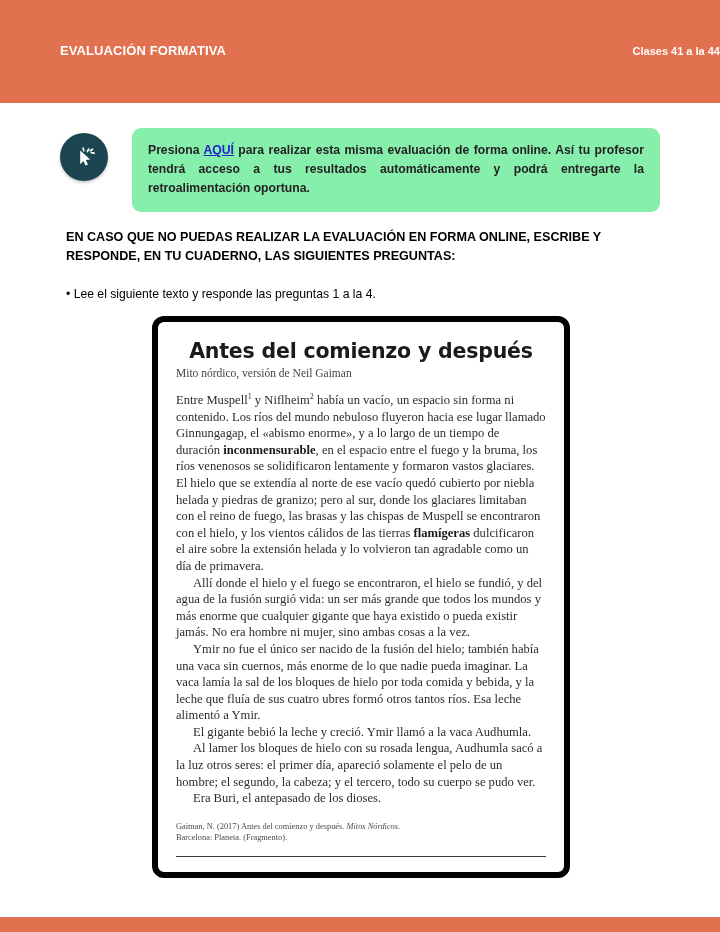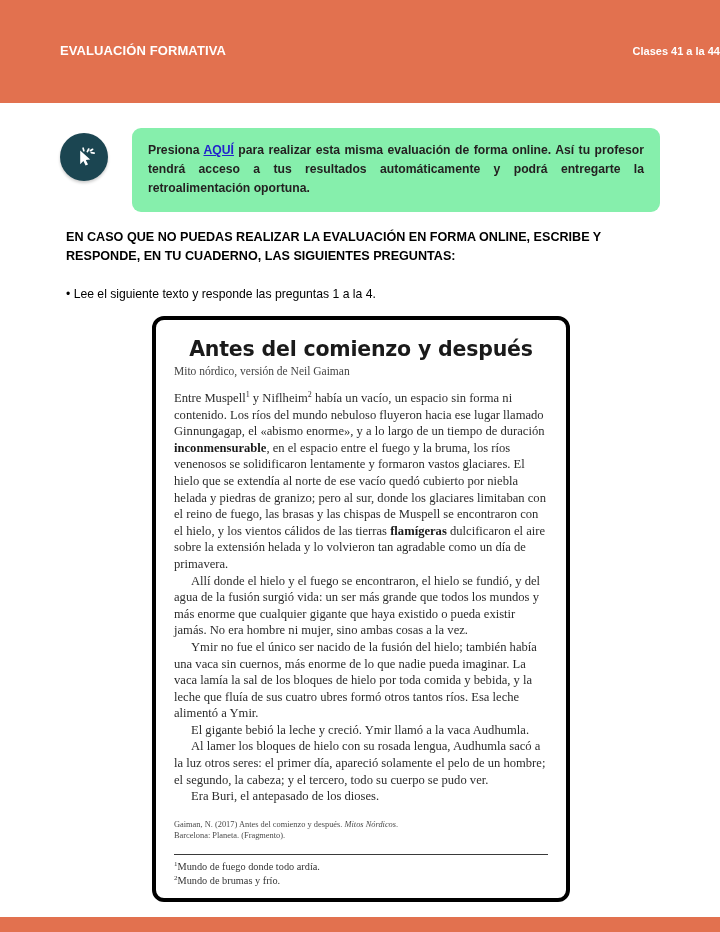--- a/index.html
+++ b/index.html
@@ -120,21 +120,21 @@
     margin: 0;
   }
 
   
   .textbox {
     position: absolute;
     left: 152px;
     top: 316px;
     width: 418px;
     box-sizing: border-box;
-    border: 4px solid #000000;
+    border: 6px solid #000000;
     border-radius: 12px;
     background: #ffffff;
     padding: 14px 18px 10px 18px;
   }
   .tb-title {
     text-align: center;
     font-family: "DejaVu Sans", sans-serif;
     font-weight: bold;
     font-size: 20.5px;
     color: #1a1a1a;
@@ -244,19 +244,15 @@
       <p class="indent"><span>Era Buri, el antepasado de los dioses.</span></p>
     </div>
 
   <div class="tb-citation">
     <span>Gaiman, N. (2017) Antes del comienzo y después. </span><i>Mitos Nórdicos</i><span>.</span><br>
     <span>Barcelona: Planeta. (Fragmento).</span>
   </div>
 
   <hr class="tb-rule">
 
-  <div class="tb-footnotes" id="reading-footnotes">
-      <div><sup>1</sup><span>Mundo de fuego donde todo ardía.</span></div>
-      <div><sup>2</sup><span>Mundo de brumas y frío.</span></div>
-    </div>
 </div>
 
 <div class="footer-band"></div>
 
 </body></html>

